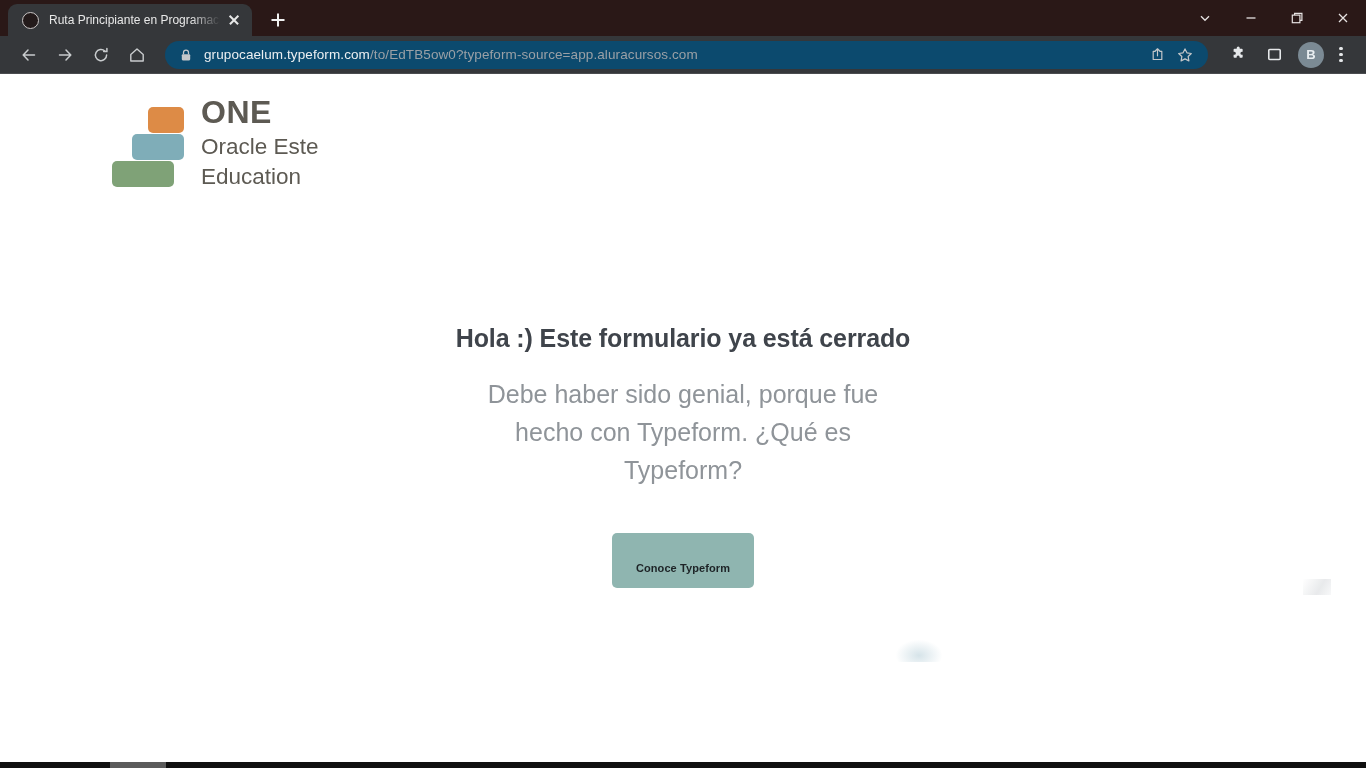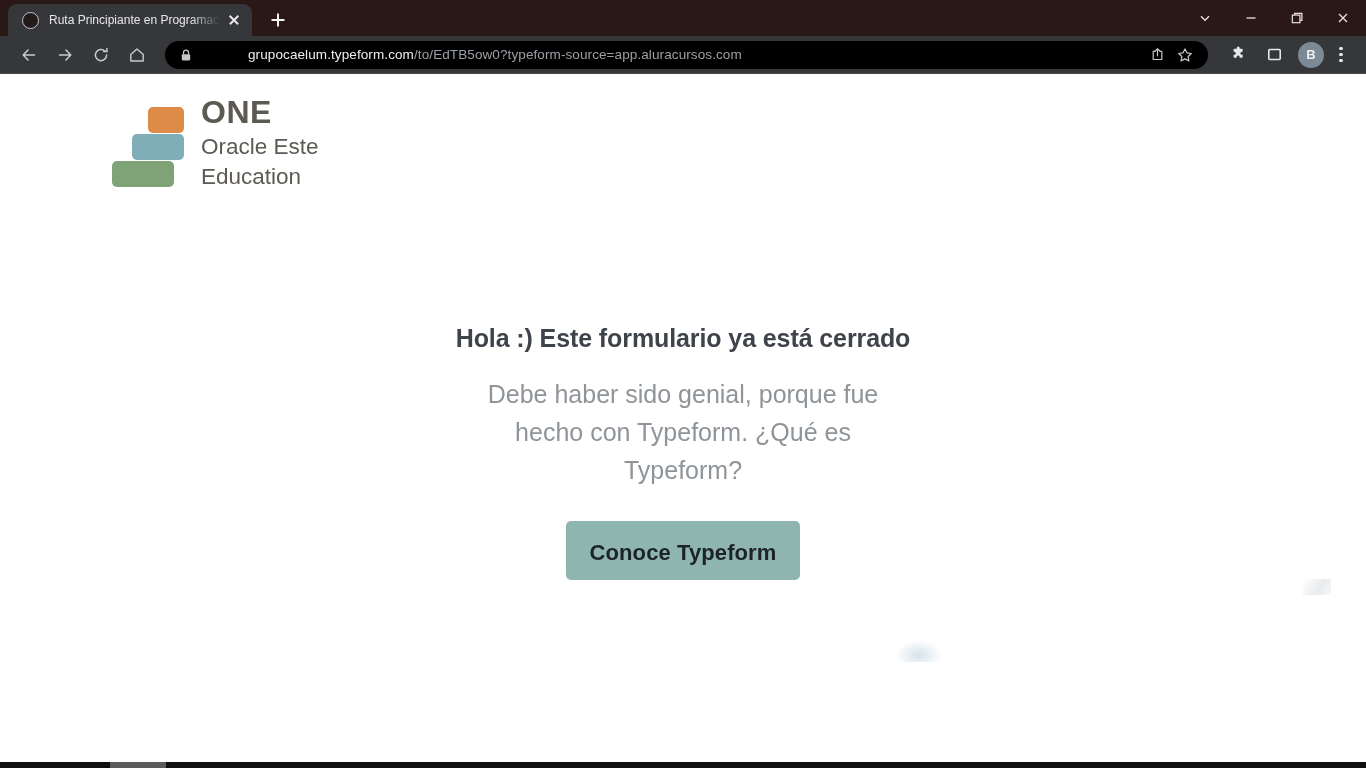--- a/index.html
+++ b/index.html
@@ -132,28 +132,27 @@
     margin: 0 3px;
     color: #c9ccce;
     flex: 0 0 30px;
   }
   .navbtn.first { margin-left: 6px; }
   .navbtn svg { display: block; }
 
   .omnibox {
     flex: 1 1 auto;
     height: 28px;
-    background: #000000;
+    background: #0c4a6e;
     border-radius: 14px;
     margin: 0 8px 0 10px;
     display: flex;
     align-items: center;
     padding: 0 10px 0 14px;
     min-width: 0;
-    gap: 44px;
   }
   .lock-icon { width: 14px; height: 14px; flex: 0 0 14px; margin-right: 11px; color: #c5c8ca; }
   .lock-icon svg { display: block; }
   .url {
     font-size: 13.5px;
     color: #9aa0a6;
     white-space: nowrap;
     overflow: hidden;
     letter-spacing: .1px;
   }
@@ -254,26 +253,26 @@
     margin-top: 22px;
     font-size: 25px;
     color: #8f9499;
     line-height: 1.52;
     max-width: 430px;
     margin-left: auto;
     margin-right: auto;
   }
   .cta {
     display: inline-block;
-    margin-top: 32px;
+    margin-top: 44px;
     background: #8fb5b0;
     color: #1d2326;
-    font-size: 22px;
+    font-size: 11px;
     font-weight: bold;
-    padding: 19px 24px 14px;
+    padding: 29px 24px 14px;
     border-radius: 5px;
     border: none;
     cursor: pointer;
     font-family: "Liberation Sans", sans-serif;
     letter-spacing: .1px;
   }
 
   
   .artifact-a {
     position: absolute;

